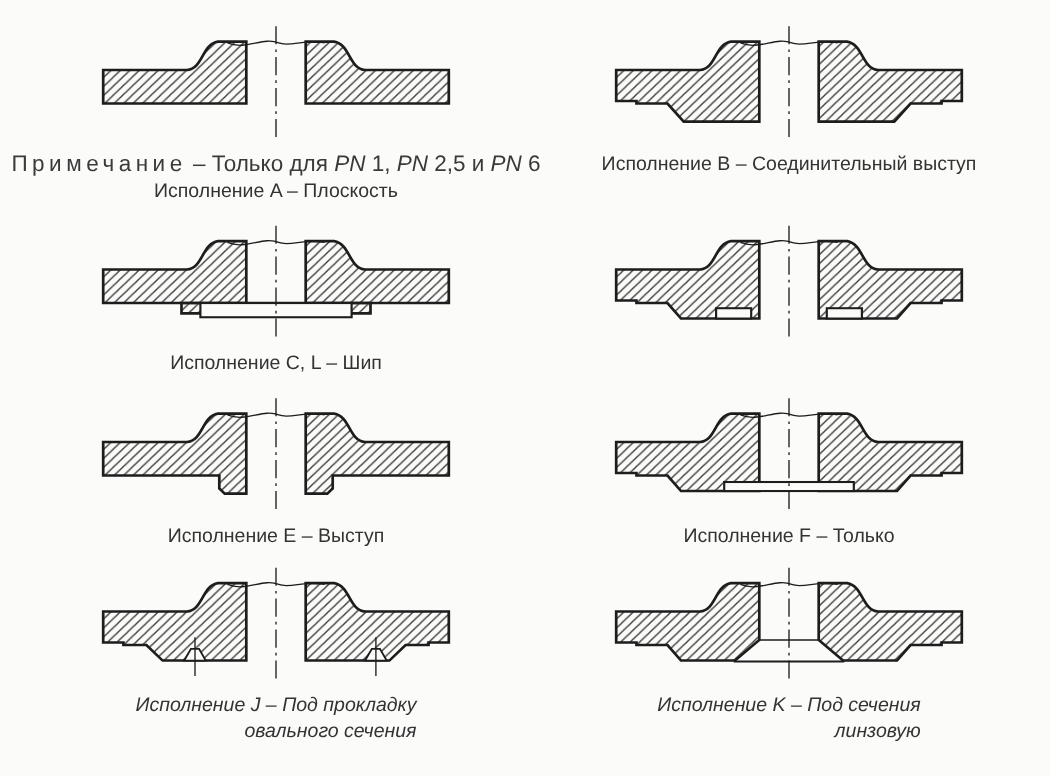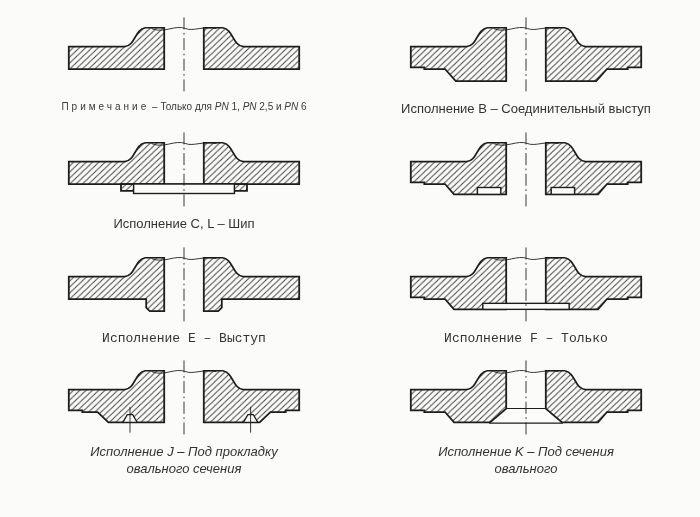--- a/index.html
+++ b/index.html
@@ -14,33 +14,33 @@
   .grid{
     display:grid;
     grid-template-columns:348px 336px;
   }
   .cell{
     display:flex;flex-direction:column;align-items:center;
     justify-content:flex-start;
   }
   .cell.r1{padding-top:4px;}
   .cell.r2{padding-top:12px;}
-  .cell.r3{padding-top:12px;font-family:Liberation Mono, monospace;}
+  .cell.r3{padding-top:12px;}
   .cell.r4{padding-top:10px;font-style:italic;}
   svg.diag{display:block;}
   .pn-note{
-    font-size:10px;color:#3a3a3a;margin-top:1px;white-space:nowrap;
+    font-size:15px;color:#3a3a3a;margin-top:1px;white-space:nowrap;
   }
   .pn-note .spaced{letter-spacing:3px;}
   .pn-note em{font-style:italic;}
   .caption{
     font-size:13px;color:#333;margin-top:0;text-align:center;line-height:17px;
     white-space:nowrap;
   }
-  .caption .l2{display:block;white-space:nowrap;}
+  .caption .l2{display:block;white-space:nowrap;text-align:right;}
   .footnote{
     width:652px;margin:14px 0 0 26px;
     font-size:12.5px;line-height:19px;color:#3a3a3a;
     text-align:justify;text-indent:38px;word-spacing:2.5px;
   }
 </style>
 </head>
 <body>
 
 <svg width="0" height="0" style="position:absolute" aria-hidden="true">
@@ -63,20 +63,21 @@
           <path d="M268,38 L206,38 C194,37 195,18 183,16 L162,16 L162,64 L268,64 Z"></path>
         </g>
         <path d="M104,17 C118,23 130,12 142,17 C150,20.5 162,13.5 176,17" stroke="#1d1d1d" stroke-width="1" fill="none"></path>
         <line x1="140" y1="4" x2="140" y2="94" stroke="#1d1d1d" stroke-width="1" stroke-dasharray="14 4 2 4"></line>
       </svg>
       <div class="pn-note">
         <span class="spaced">Примечание</span>
         <span>–</span>
         <span><span>Только для </span><em>PN</em><span> 1, </span><em>PN</em><span> 2,5 и </span><em>PN</em><span> 6</span></span>
       </div>
+      <div class="caption">Исполнение A – Плоскость</div>
     </div>
 
     <div class="cell r1">
       <svg class="diag" width="252" height="86" viewBox="0 0 280 100" preserveAspectRatio="none">
         <g stroke="#1d1d1d" stroke-width="2" fill="url(#hatch)" stroke-linejoin="miter">
           <path d="M12,38 L74,38 C86,37 85,18 97,16 L118,16 L118,78 L62,78 L50,64 L27,64 L27,62 L12,62 Z"></path>
           <path d="M268,38 L206,38 C194,37 195,18 183,16 L162,16 L162,78 L218,78 L230,64 L253,64 L253,62 L268,62 Z"></path>
         </g>
         <path d="M104,17 C118,23 130,12 142,17 C150,20.5 162,13.5 176,17" stroke="#1d1d1d" stroke-width="1" fill="none"></path>
         <line x1="140" y1="4" x2="140" y2="94" stroke="#1d1d1d" stroke-width="1" stroke-dasharray="14 4 2 4"></line>
@@ -161,20 +162,20 @@
           <path d="M12,38 L74,38 C86,37 85,18 97,16 L118,16 L118,60 L100,76 L60,76 L50,64 L27,64 L27,62 L12,62 Z"></path>
           <path d="M268,38 L206,38 C194,37 195,18 183,16 L162,16 L162,60 L180,76 L220,76 L230,64 L253,64 L253,62 L268,62 Z"></path>
         </g>
         <line x1="118" y1="60" x2="162" y2="60" stroke="#1d1d1d" stroke-width="1.2"></line>
         <line x1="99" y1="76.8" x2="181" y2="76.8" stroke="#1d1d1d" stroke-width="1.5"></line>
         <path d="M104,17 C118,23 130,12 142,17 C150,20.5 162,13.5 176,17" stroke="#1d1d1d" stroke-width="1" fill="none"></path>
         <line x1="140" y1="4" x2="140" y2="94" stroke="#1d1d1d" stroke-width="1" stroke-dasharray="14 4 2 4"></line>
       </svg>
       <div class="caption">
         <span>Исполнение K – Под сечения</span>
-        <span class="l2">овального</span>
+        <span class="l2">линзовую</span>
       </div>
     </div>
 
   </div>
 
   <p class="footnote">  </p>
 </div>
 
 </body></html>

